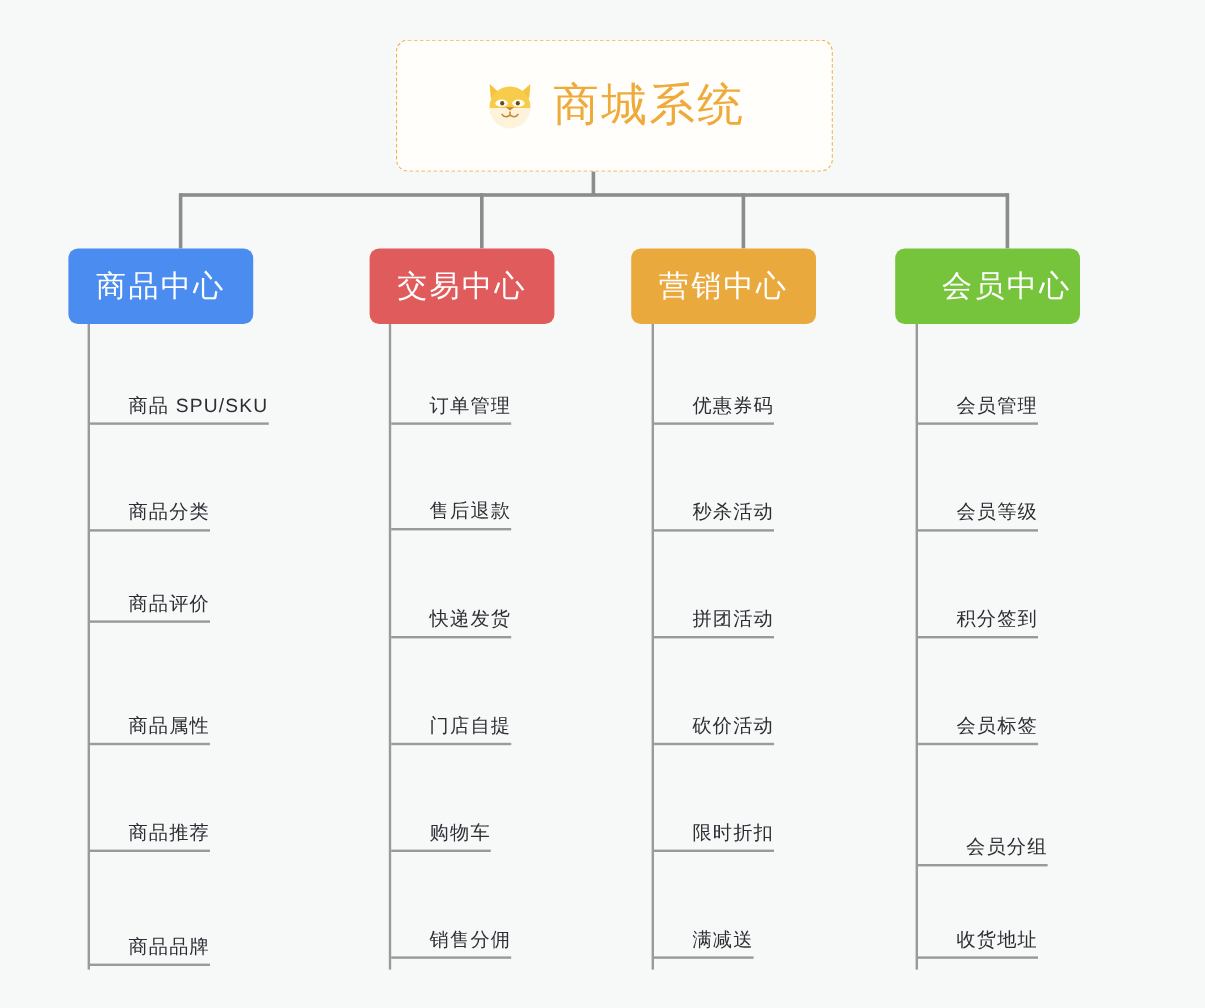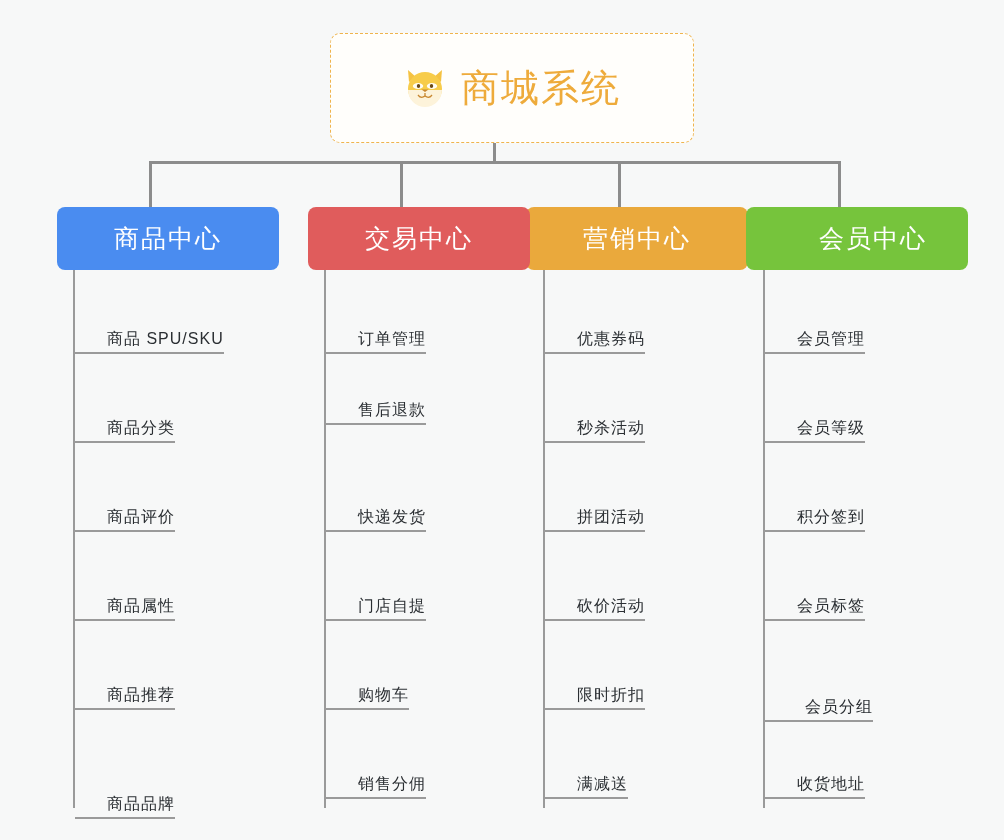--- a/index.html
+++ b/index.html
@@ -49,21 +49,21 @@
     position: absolute;
     background: #8c8c8c;
   }
   .v-line { width: 3px; }
   .h-line { height: 3px; }
 
   
   .cat-box {
     position: absolute;
     top: 207px;
-    width: 222px;
+    width: 154px;
     height: 63px;
     box-sizing: border-box;
     border-radius: 8px;
     display: flex;
     align-items: center;
     justify-content: center;
     color: #ffffff;
     font-size: 25px;
     letter-spacing: 2px;
   }
@@ -144,40 +144,40 @@
   </div>
 
   <div class="leaf-col" style="left:73px;">
     <div class="spine" style="height:538px;"></div>
     <div class="leaf" style="top:0px;">
         <span class="leaf-label">商品 SPU/SKU</span>
       </div>
     <div class="leaf" style="top:89px;">
         <span class="leaf-label">商品分类</span>
       </div>
-    <div class="leaf" style="top:178px;">
+    <div class="leaf" style="top:165px;">
         <span class="leaf-label">商品评价</span>
       </div>
     <div class="leaf" style="top:267px;">
         <span class="leaf-label">商品属性</span>
       </div>
     <div class="leaf" style="top:356px;">
         <span class="leaf-label">商品推荐</span>
       </div>
-    <div class="leaf" style="top:465px;">
+    <div class="leaf" style="top:451px;">
         <span class="leaf-label">商品品牌</span>
       </div>
   </div>
 
   <div class="leaf-col" style="left:324px;">
     <div class="spine" style="height:538px;"></div>
     <div class="leaf" style="top:0px;">
         <span class="leaf-label">订单管理</span>
       </div>
-    <div class="leaf" style="top:71px;">
+    <div class="leaf" style="top:88px;">
         <span class="leaf-label">售后退款</span>
       </div>
     <div class="leaf" style="top:178px;">
         <span class="leaf-label">快递发货</span>
       </div>
     <div class="leaf" style="top:267px;">
         <span class="leaf-label">门店自提</span>
       </div>
     <div class="leaf" style="top:356px;">
         <span class="leaf-label">购物车</span>

